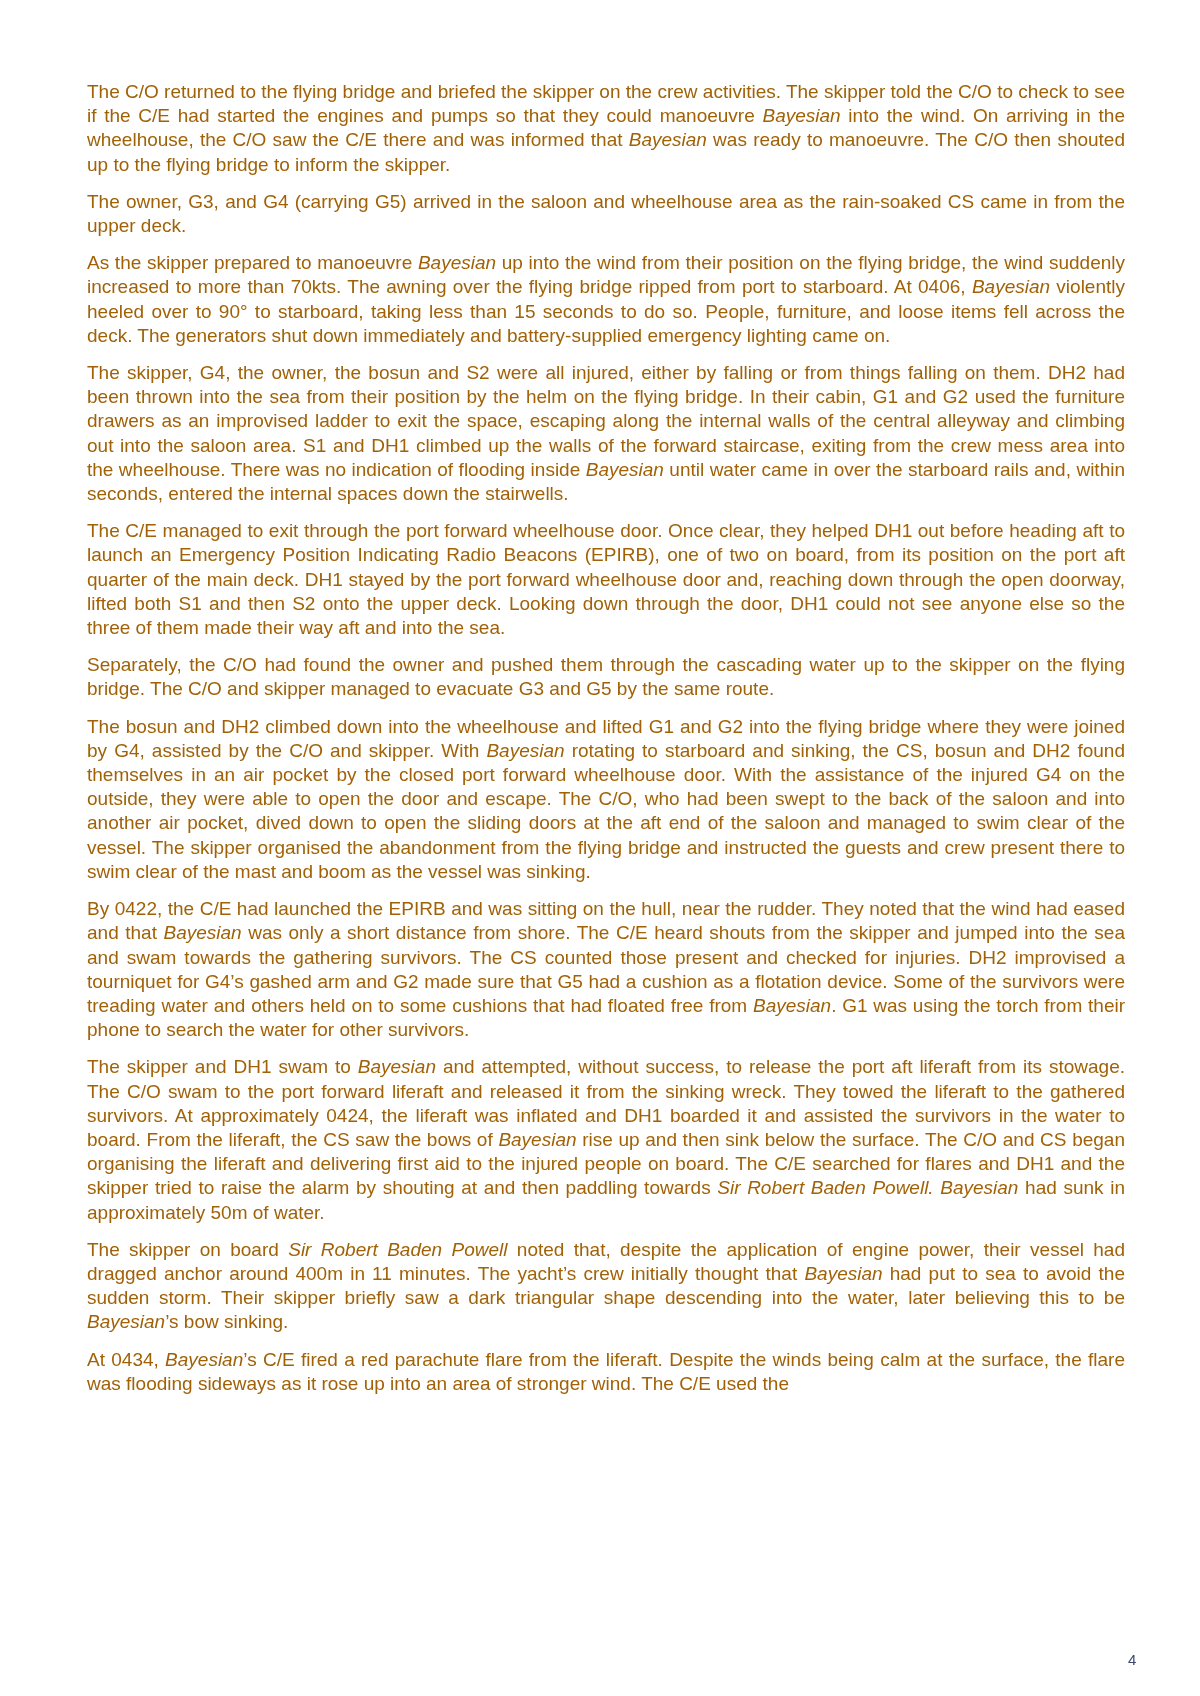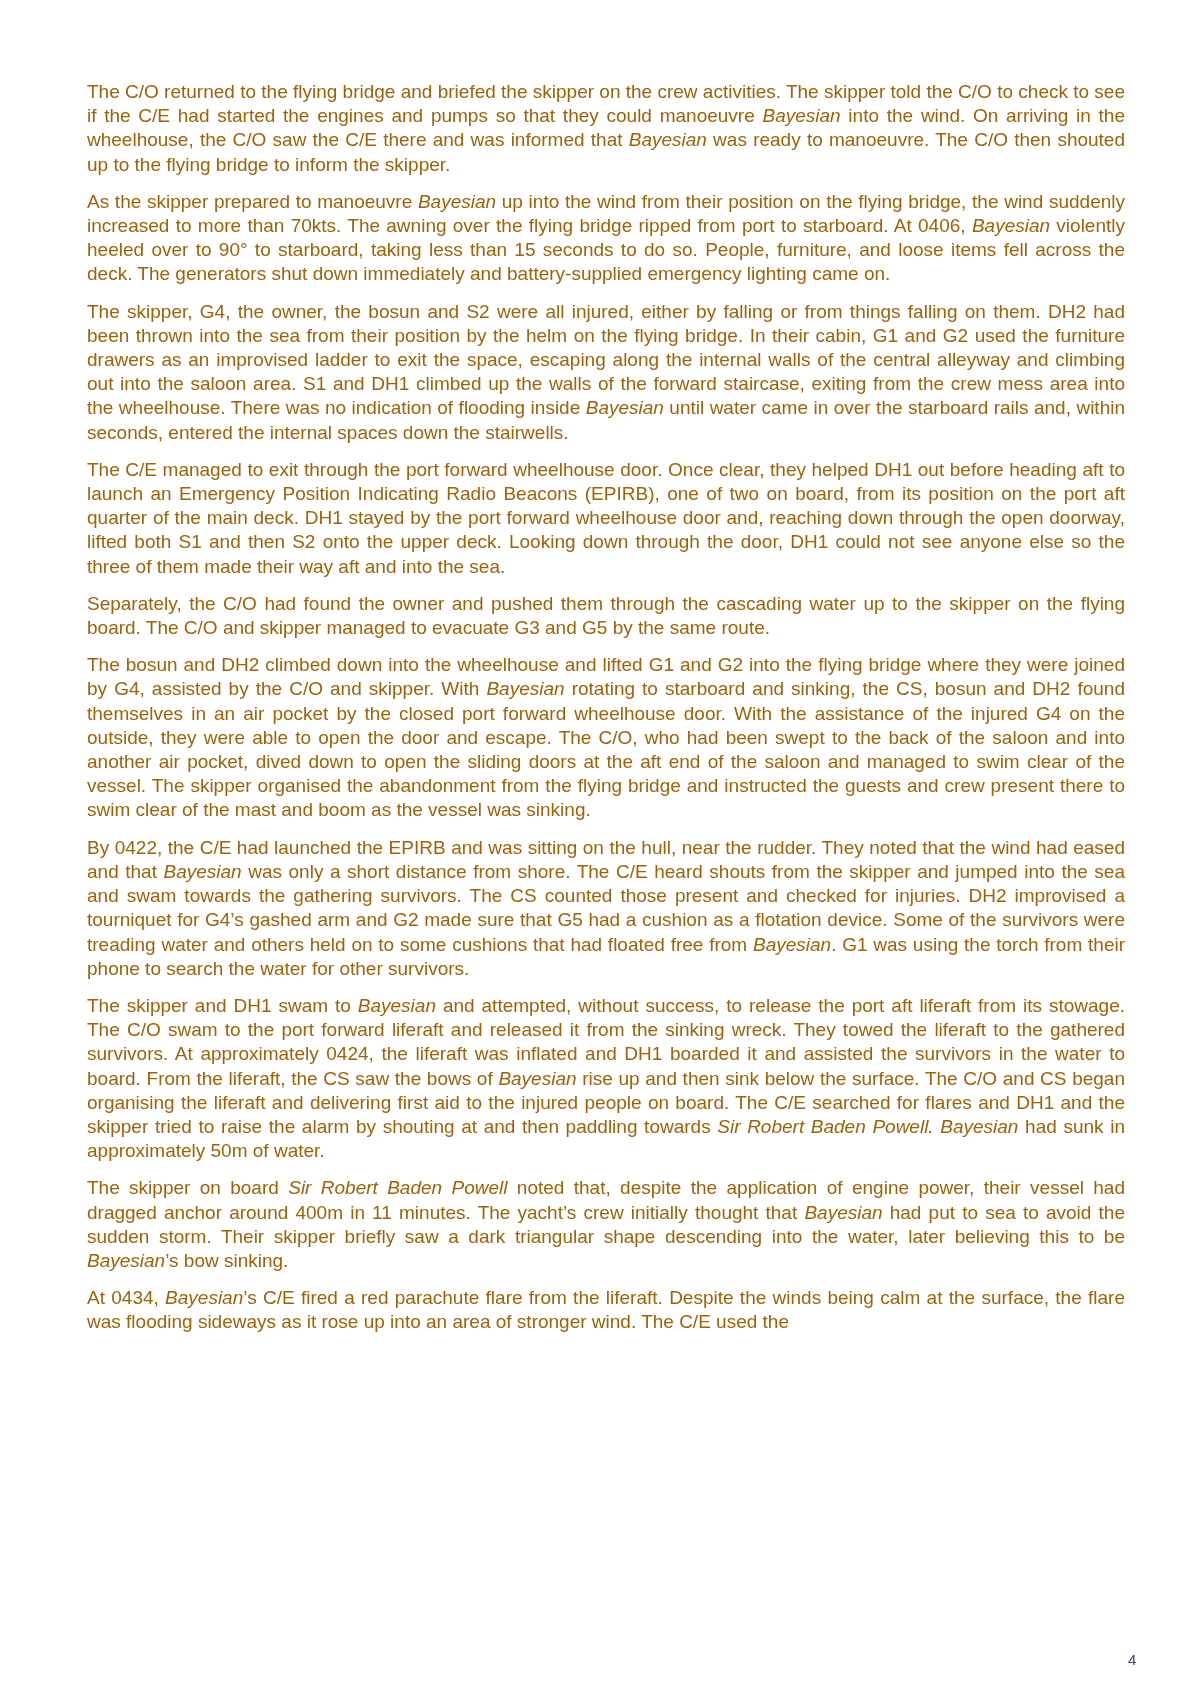--- a/index.html
+++ b/index.html
@@ -38,24 +38,25 @@
       font-family: "Liberation Sans", sans-serif;
       font-size: 15px;
       color: #3d4a6b;
     }
   </style>
 </head>
 <body>
 
 <div class="page">
   <p class="para"><span>The C/O returned to the flying bridge and briefed the skipper on the crew activities. The skipper told the C/O to check to see if the C/E had started the engines and pumps so that they could manoeuvre </span><em>Bayesian</em><span> into the wind. On arriving in the wheelhouse, the C/O saw the C/E there and was informed that </span><em>Bayesian</em><span> was ready to manoeuvre. The C/O then shouted up to the flying bridge to inform the skipper.</span></p>
+  <p class="para"><span>The owner, G3, and G4 (carrying G5) arrived in the saloon and wheelhouse area as the rain-soaked CS came in from the upper deck.</span></p>
   <p class="para"><span>As the skipper prepared to manoeuvre </span><em>Bayesian</em><span> up into the wind from their position on the flying bridge, the wind suddenly increased to more than 70kts. The awning over the flying bridge ripped from port to starboard. At 0406, </span><em>Bayesian</em><span> violently heeled over to 90° to starboard, taking less than 15 seconds to do so. People, furniture, and loose items fell across the deck. The generators shut down immediately and battery-supplied emergency lighting came on.</span></p>
   <p class="para"><span>The skipper, G4, the owner, the bosun and S2 were all injured, either by falling or from things falling on them. DH2 had been thrown into the sea from their position by the helm on the flying bridge. In their cabin, G1 and G2 used the furniture drawers as an improvised ladder to exit the space, escaping along the internal walls of the central alleyway and climbing out into the saloon area. S1 and DH1 climbed up the walls of the forward staircase, exiting from the crew mess area into the wheelhouse. There was no indication of flooding inside </span><em>Bayesian</em><span> until water came in over the starboard rails and, within seconds, entered the internal spaces down the stairwells.</span></p>
   <p class="para"><span>The C/E managed to exit through the port forward wheelhouse door. Once clear, they helped DH1 out before heading aft to launch an Emergency Position Indicating Radio Beacons (EPIRB), one of two on board, from its position on the port aft quarter of the main deck. DH1 stayed by the port forward wheelhouse door and, reaching down through the open doorway, lifted both S1 and then S2 onto the upper deck. Looking down through the door, DH1 could not see anyone else so the three of them made their way aft and into the sea.</span></p>
-  <p class="para"><span>Separately, the C/O had found the owner and pushed them through the cascading water up to the skipper on the flying board. The C/O and skipper managed to evacuate G3 and G5 by the same route.</span></p>
+  <p class="para"><span>Separately, the C/O had found the owner and pushed them through the cascading water up to the skipper on the flying bridge. The C/O and skipper managed to evacuate G3 and G5 by the same route.</span></p>
   <p class="para"><span>The bosun and DH2 climbed down into the wheelhouse and lifted G1 and G2 into the flying bridge where they were joined by G4, assisted by the C/O and skipper. With </span><em>Bayesian</em><span> rotating to starboard and sinking, the CS, bosun and DH2 found themselves in an air pocket by the closed port forward wheelhouse door. With the assistance of the injured G4 on the outside, they were able to open the door and escape. The C/O, who had been swept to the back of the saloon and into another air pocket, dived down to open the sliding doors at the aft end of the saloon and managed to swim clear of the vessel. The skipper organised the abandonment from the flying bridge and instructed the guests and crew present there to swim clear of the mast and boom as the vessel was sinking.</span></p>
   <p class="para"><span>By 0422, the C/E had launched the EPIRB and was sitting on the hull, near the rudder. They noted that the wind had eased and that </span><em>Bayesian</em><span> was only a short distance from shore. The C/E heard shouts from the skipper and jumped into the sea and swam towards the gathering survivors. The CS counted those present and checked for injuries. DH2 improvised a tourniquet for G4’s gashed arm and G2 made sure that G5 had a cushion as a flotation device. Some of the survivors were treading water and others held on to some cushions that had floated free from </span><em>Bayesian</em><span>. G1 was using the torch from their phone to search the water for other survivors.</span></p>
   <p class="para"><span>The skipper and DH1 swam to </span><em>Bayesian</em><span> and attempted, without success, to release the port aft liferaft from its stowage. The C/O swam to the port forward liferaft and released it from the sinking wreck. They towed the liferaft to the gathered survivors. At approximately 0424, the liferaft was inflated and DH1 boarded it and assisted the survivors in the water to board. From the liferaft, the CS saw the bows of </span><em>Bayesian</em><span> rise up and then sink below the surface. The C/O and CS began organising the liferaft and delivering first aid to the injured people on board. The C/E searched for flares and DH1 and the skipper tried to raise the alarm by shouting at and then paddling towards </span><em>Sir Robert Baden Powell. Bayesian</em><span> had sunk in approximately 50m of water.</span></p>
   <p class="para"><span>The skipper on board </span><em>Sir Robert Baden Powell</em><span> noted that, despite the application of engine power, their vessel had dragged anchor around 400m in 11 minutes. The yacht’s crew initially thought that </span><em>Bayesian</em><span> had put to sea to avoid the sudden storm. Their skipper briefly saw a dark triangular shape descending into the water, later believing this to be </span><em>Bayesian</em><span>’s bow sinking.</span></p>
   <p class="para"><span>At 0434, </span><em>Bayesian</em><span>’s C/E fired a red parachute flare from the liferaft. Despite the winds being calm at the surface, the flare was flooding sideways as it rose up into an area of stronger wind. The C/E used the</span></p>
 </div>
 
 <div class="page-number">4</div>
 
 </body></html>

